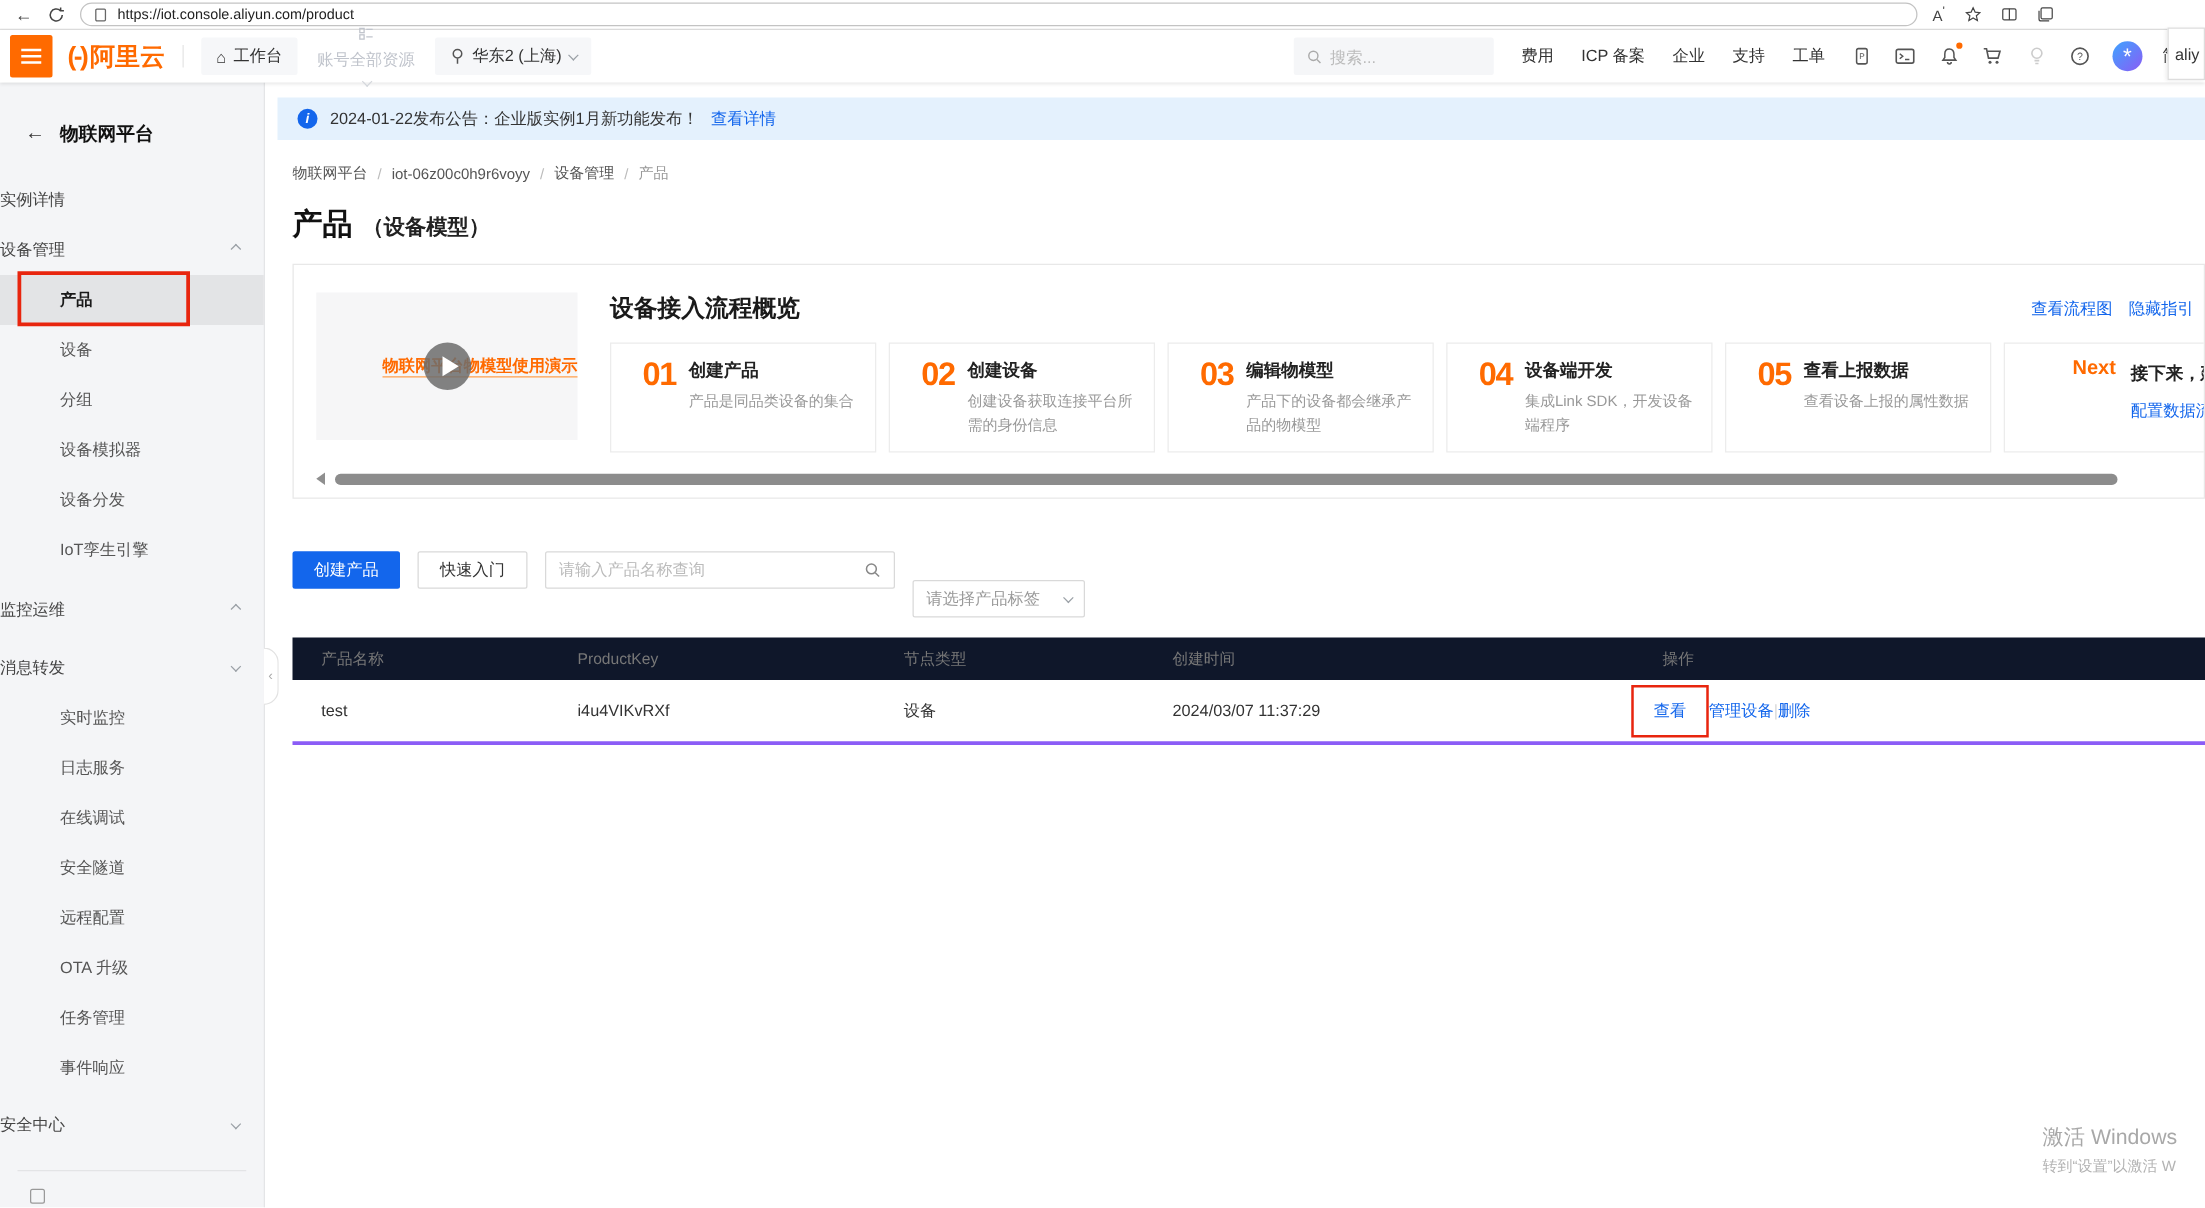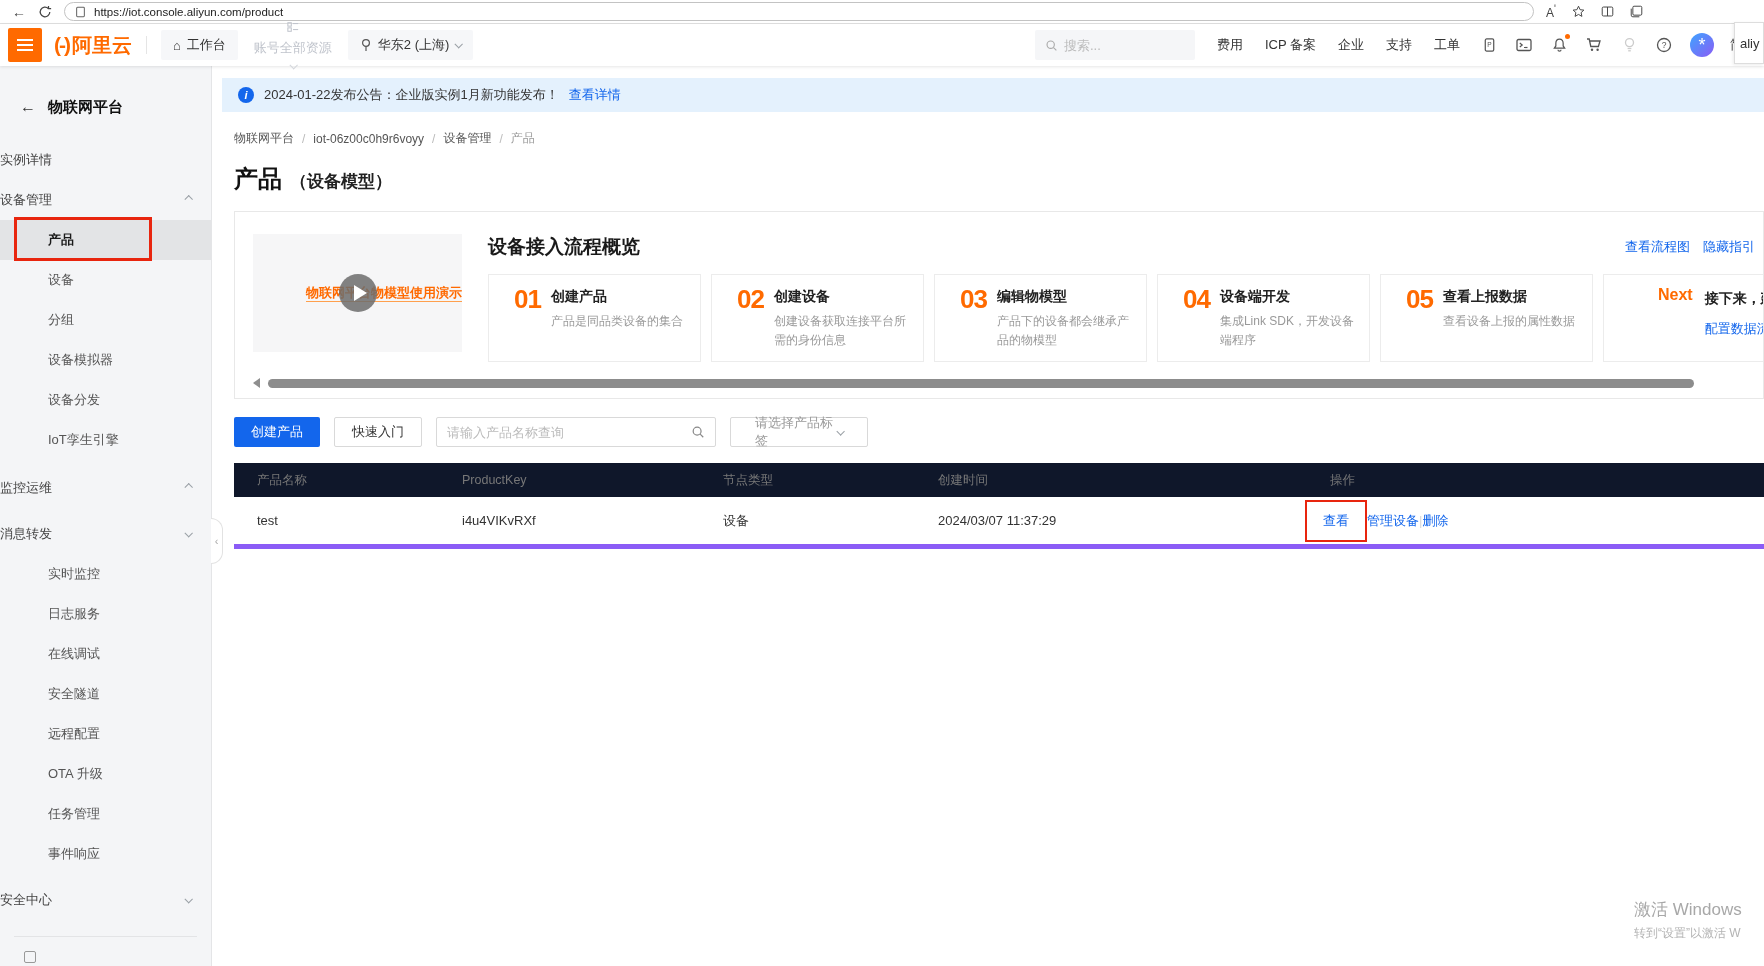--- a/index.html
+++ b/index.html
@@ -126,28 +126,28 @@
   .toolbar { margin-top:18px; display:flex; gap:14px; align-items:center; }
   .btn { height:30px; font-size:13px; border-radius:2px; display:flex; align-items:center;
     padding:0 17px; cursor:pointer; border:none; }
   .btn-primary { background:#1366ec; color:#fff; }
   .btn-default { background:#fff; border:1px solid #d9d9d9; color:#333; }
   .search-box { width:280px; height:30px; border:1px solid #d9d9d9; border-radius:2px; display:flex;
     align-items:center; justify-content:space-between; padding:0 10px; background:#fff; }
   .search-box input { border:none; outline:none; font-size:13px; color:#555; width:220px; }
   .search-box input::placeholder { color:#bbb; }
   .tag-select { width:138px; height:30px; border:1px solid #d9d9d9; border-radius:2px; display:flex;
-    align-items:center; justify-content:space-between; padding:0 24px; font-size:13px; color:#999; cursor:pointer; background:#fff; }
+    align-items:center; justify-content:space-between; padding:0 10px; font-size:13px; color:#999; cursor:pointer; background:#fff;margin-top:47px; }
 
   
   .ptable { margin-top:16px; }
   .thead, .trow { display:grid; grid-template-columns:205px 261px 215px 392px 1fr; }
   .thead { background:#0f172a; height:34px; align-items:center; font-size:12.5px; color:#777; }
   .thead > div { padding-left:23px; }
-  .trow { height:52px; align-items:center; font-size:13px; color:#333; border-bottom:5px solid #8b5cf6; background:#fff; }
+  .trow { height:52px; align-items:center; font-size:13px; color:#333; border-bottom:3px solid #8b5cf6; background:#fff; }
   .trow > div { padding-left:23px; }
   .cell-actions { display:flex; align-items:center; font-size:13px; }
   .red-box { display:inline-flex; align-items:center; justify-content:center; width:62px; height:42px;
     border:2px solid #e8250e; margin:-10px 0 -10px -25px; }
   .act-sep { color:#d8d8d8; }
 
   
   .watermark { position:absolute; left:1634px; top:898px; color:#a8a8a8; white-space:nowrap; z-index:40; }
   .watermark .l1 { font-size:17px; }
   .watermark .l2 { font-size:12px; color:#b3b3b3; margin-top:4px; }

